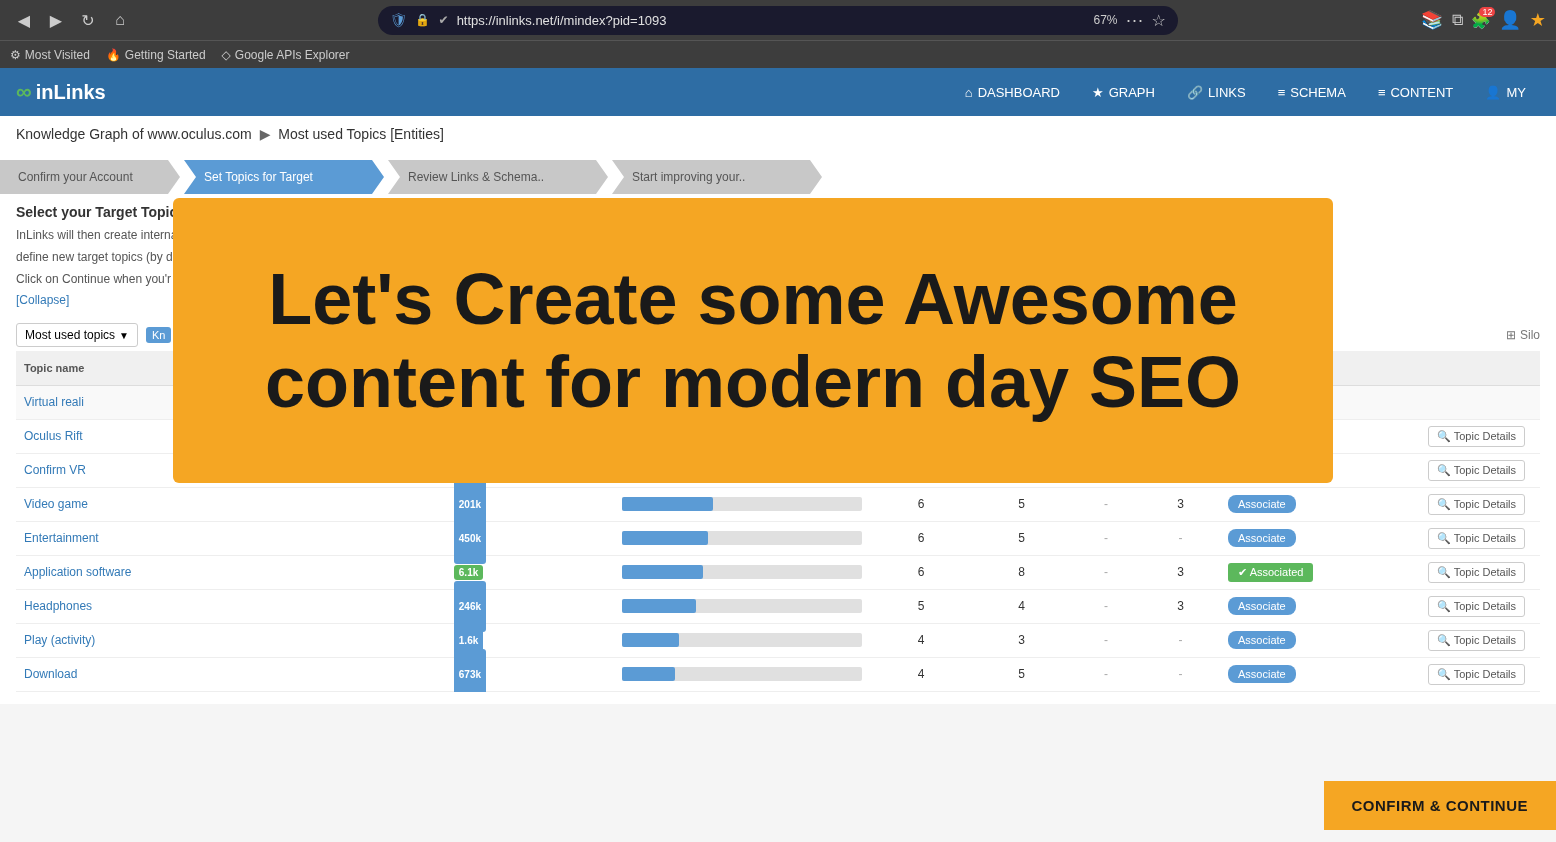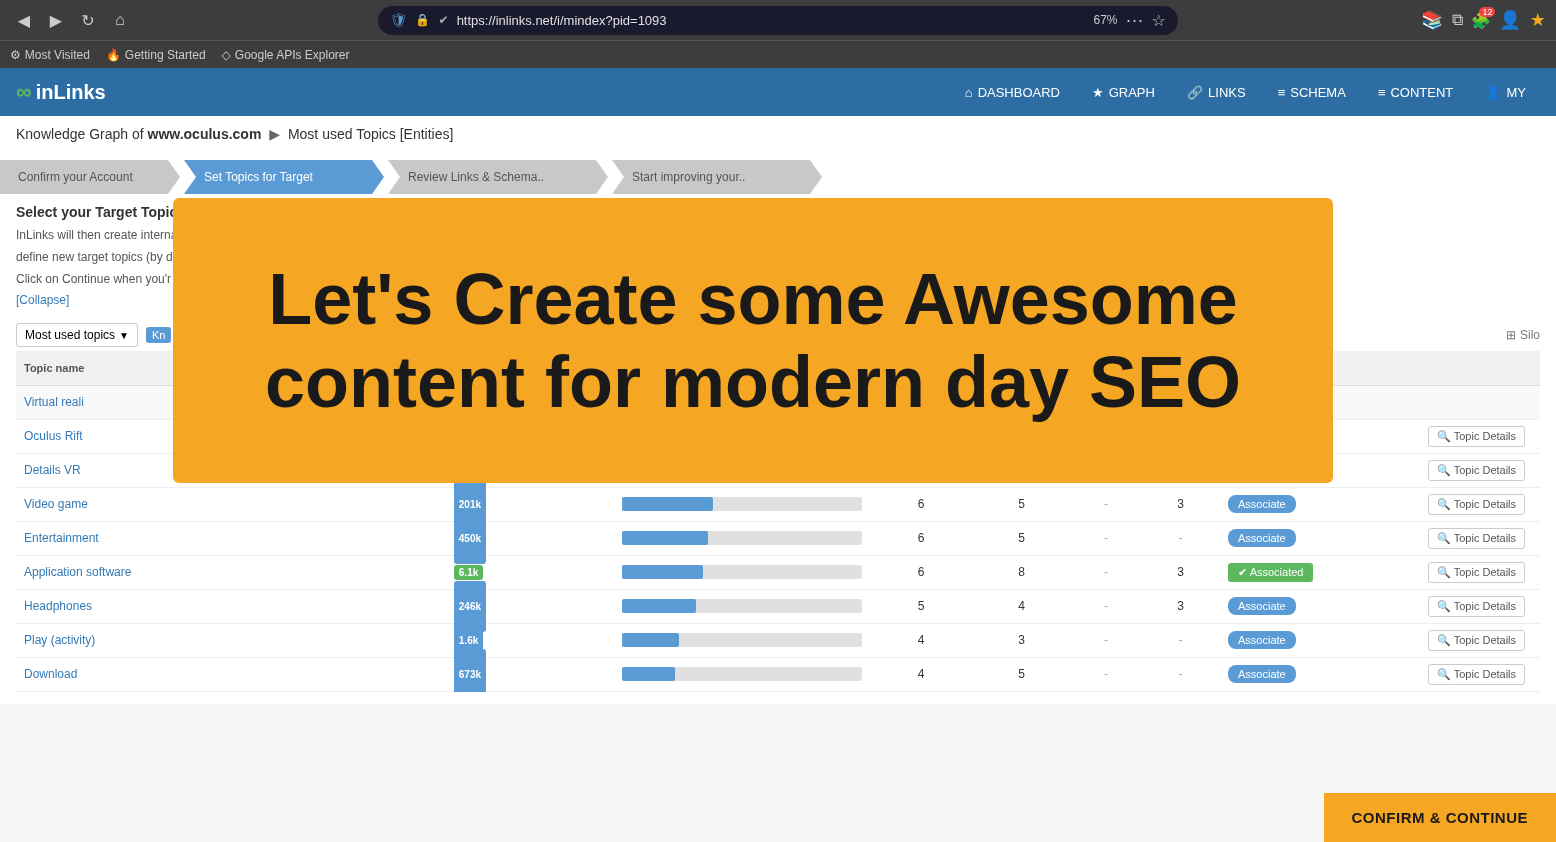--- a/index.html
+++ b/index.html
@@ -27,21 +27,21 @@
     
     .top-nav { background: #2e6da4; height: 48px; display: flex; align-items: center; padding: 0 16px; }
     .logo { color: #fff; font-size: 20px; font-weight: bold; display: flex; align-items: center; gap: 4px; flex: 1; }
     .logo-icon { color: #5cb85c; font-size: 22px; }
     .nav-menu { display: flex; gap: 4px; }
     .nav-item { color: #fff; padding: 8px 14px; font-size: 13px; cursor: pointer; display: flex; align-items: center; gap: 5px; border-radius: 3px; text-decoration: none; }
 
     
     .breadcrumb-bar { padding: 10px 16px 6px; background: #fff; }
     .breadcrumb-text { font-size: 14px; color: #333; }
-    .breadcrumb-text strong { font-weight: bold; }
+    .breadcrumb-text strong { font-weight: normal; }
     .breadcrumb-arrow { color: #666; margin: 0 4px; }
 
     
     .wizard-steps { display: flex; background: #fff; padding: 0 16px; margin-bottom: 0; }
     .step { display: flex; align-items: center; padding: 10px 20px; font-size: 12px; position: relative; clip-path: polygon(0 0, calc(100% - 12px) 0, 100% 50%, calc(100% - 12px) 100%, 0 100%, 12px 50%); margin-right: 2px; }
     .step:first-child { clip-path: polygon(0 0, calc(100% - 12px) 0, 100% 50%, calc(100% - 12px) 100%, 0 100%); padding-left: 16px; }
     .step-inactive { background: #c8c8c8; color: #555; }
     .step-active { background: #5b9bd5; color: #fff; }
 
     
@@ -93,21 +93,21 @@
       font-weight: 900;
       color: #1a1a1a;
       text-align: center;
       line-height: 1.15;
       padding: 20px 40px;
     }
 
     
     .confirm-btn-wrap {
       position: fixed;
-      bottom: 0;
+      bottom: 12px;
       right: 0;
       z-index: 200;
     }
     .confirm-btn {
       background: #f5a623;
       color: #1a1a1a;
       border: none;
       padding: 16px 28px;
       font-size: 15px;
       font-weight: bold;
@@ -291,21 +291,21 @@
               <td class="td-center">9</td>
               <td><button class="btn-associate">Associate</button></td>
               <td>
                 <button class="btn-topic-details">
                   <span>🔍</span>
                   <span> Topic Details</span>
                 </button>
               </td>
             </tr>
             <tr>
-              <td><a class="topic-link">Details VR</a></td>
+              <td><a class="topic-link">Confirm VR</a></td>
               <td><span class="badge-blue">201k</span></td>
               <td>
                 <div class="progress-bg">
                   <div class="progress-fill" style="width: 48%;"></div>
                 </div>
               </td>
               <td class="td-center">10</td>
               <td class="td-center">9</td>
               <td class="td-center"><span class="text-muted">-</span></td>
               <td class="td-center">9</td>

